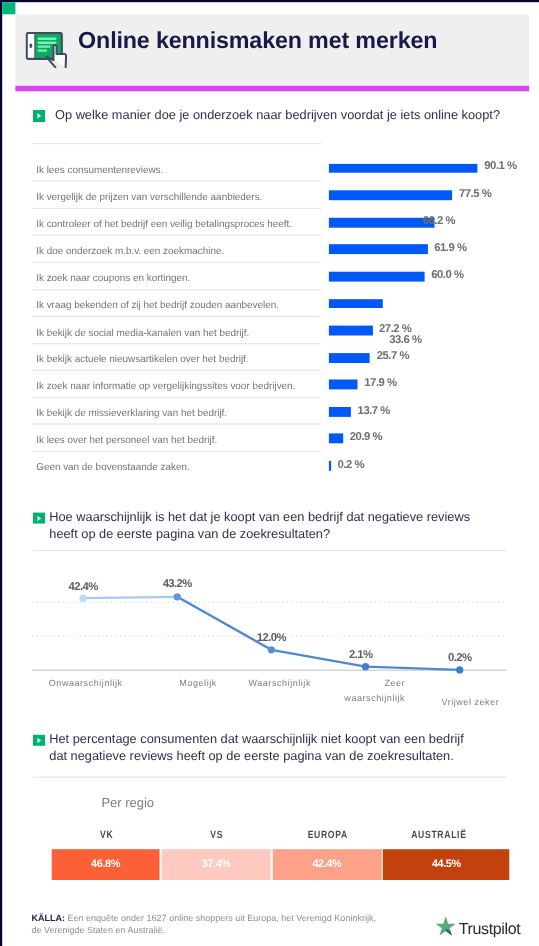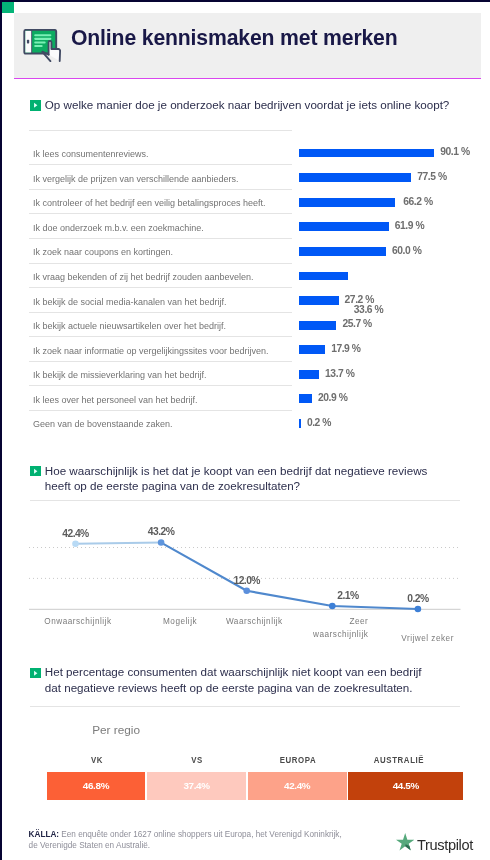--- a/index.html
+++ b/index.html
@@ -6,21 +6,21 @@
   html,body{margin:0;padding:0;}
   body{width:490px;height:860px;background:#ffffff;
        font-family:"Liberation Sans",sans-serif;overflow:hidden;position:relative;
        -webkit-font-smoothing:antialiased;}
   .frame-top{position:absolute;left:0;top:0;width:490px;height:2px;background:#060432;z-index:20;}
   .frame-left{position:absolute;left:0;top:0;width:2px;height:860px;background:#060432;z-index:20;}
   .corner-sq{position:absolute;left:2px;top:2px;width:12px;height:11px;background:#04b478;z-index:21;}
 
   
   .hdr{position:absolute;left:14px;top:13px;width:467px;height:65px;background:#efefef;
-       border-bottom:1px solid #d946ef;}
+       border-bottom:5px solid #d946ef;}
   .hdr-icon{position:absolute;left:9px;top:16px;width:38px;height:33px;}
   .hdr-title{position:absolute;left:57px;top:13px;font-size:21.2px;font-weight:bold;
              color:#191847;letter-spacing:-0.15px;white-space:nowrap;}
 
   
   .sec-hd{position:absolute;left:30px;}
   .play{position:absolute;left:0;top:0;width:10.5px;height:10.5px;background:#00b171;}
   .play svg{position:absolute;left:0;top:0;display:block;}
   .sec-text{position:absolute;left:14.8px;top:-3.2px;font-size:11.63px;color:#2c2e4c;
             font-weight:400;line-height:15.5px;width:385px;}
@@ -28,21 +28,21 @@
   
   .hbars{position:absolute;left:29px;top:129.7px;width:439px;}
   .hrow{position:relative;height:24.59px;}
   .hrow:first-child{height:34.6px;}
   .hrow::before{content:"";position:absolute;left:0;top:0;width:263px;height:1px;background:#e4e4e4;}
   .hrow .lbl{position:absolute;left:3.9px;bottom:5.2px;font-size:9.0px;color:#737373;white-space:nowrap;}
   .hrow .barwrap{position:absolute;left:270.3px;bottom:6.8px;height:8.8px;width:169px;}
   .hrow .bar{position:absolute;left:0;top:0;height:8.8px;background:#0058f6;}
   .hrow .val{position:absolute;top:-2.3px;font-size:10.3px;color:#6e6e6e;font-weight:bold;white-space:nowrap;letter-spacing:-0.45px;}
 
-  .sec-hd[data-wide] .sec-text{width:415px;}
+  .sec-hd[data-wide] .sec-text{width:415px;text-align:center;}
   .sec-rule{position:absolute;left:30px;width:430px;height:1px;background:#e4e4e4;}
 
   
   .lc{position:absolute;left:29px;top:505px;width:440px;height:140px;}
   .lc svg{position:absolute;left:0;top:0;}
   .lc .xlab{position:absolute;font-size:8.2px;color:#7b7b7b;text-align:right;
             line-height:12.9px;letter-spacing:0.5px;transform:translateX(-50%);}
   .lc .plab{position:absolute;font-size:10.3px;color:#5c5c5c;font-weight:bold;
             letter-spacing:-0.55px;transform:translateX(-50%);white-space:nowrap;}
 
@@ -121,21 +121,21 @@
       <div class="lbl">Ik vergelijk de prijzen van verschillende aanbieders.</div>
       <div class="barwrap">
         <div class="bar" style="width: 111.987px; background: rgb(0, 88, 246);"></div>
         <div class="val" style="left: 117.987px;">77.5 %</div>
       </div>
     </div>
     <div class="hrow">
       <div class="lbl">Ik controleer of het bedrijf een veilig betalingsproces heeft.</div>
       <div class="barwrap">
         <div class="bar" style="width: 95.659px; background: rgb(0, 88, 246);"></div>
-        <div class="val" style="left: 104px;">66.2 %</div>
+        <div class="val" style="left: 85px;">66.2 %</div>
       </div>
     </div>
     <div class="hrow">
       <div class="lbl">Ik doe onderzoek m.b.v. een zoekmachine.</div>
       <div class="barwrap">
         <div class="bar" style="width: 89.4455px; background: rgb(0, 88, 246);"></div>
         <div class="val" style="left: 95.4455px;">61.9 %</div>
       </div>
     </div>
     <div class="hrow">
@@ -219,21 +219,21 @@
       <circle cx="303.29999999999995" cy="101.05549999999995" r="3.3" fill="#3d7fd6"></circle>
       <circle cx="388.9" cy="103.99099999999996" r="3.3" fill="#3d7fd6"></circle>
     </svg>
     <div class="xlab" style="left: 46.5px; top: 111.3px; width: 72px;">Onwaarschijnlijk</div>
     <div class="plab" style="left: 46.5px; top: 22.692px;">42.4%</div>
     <div class="xlab" style="left: 132.1px; top: 111.3px; width: 72px;">Mogelijk</div>
     <div class="plab" style="left: 132.1px; top: 21.456px;">43.2%</div>
     <div class="xlab" style="left: 217.7px; top: 111.3px; width: 72px;">Waarschijnlijk</div>
     <div class="plab" style="left: 217.7px; top: 69.66px;">12.0%</div>
     <div class="xlab" style="left: 303.3px; top: 111.3px; width: 72px;">Zeer waarschijnlijk</div>
-    <div class="plab" style="left: 319px; top: 84.9555px;">2.1%</div>
+    <div class="plab" style="left: 299px; top: 84.9555px;">2.1%</div>
     <div class="xlab" style="left: 388.9px; top: 100px; width: 72px; margin-top: 28px;">Vrijwel zeker</div>
     <div class="plab" style="left: 388.9px; top: 87.891px;">0.2%</div>
   </div>
 
 <div class="sec-hd" style="top:667.5px;">
   <span class="play">
       <svg width="10.5" height="10.5" viewBox="0 0 104 103">
         <path d="M40 27 L73 51.5 L40 76 Z" fill="#e0fff9"></path>
       </svg>
     </span>

